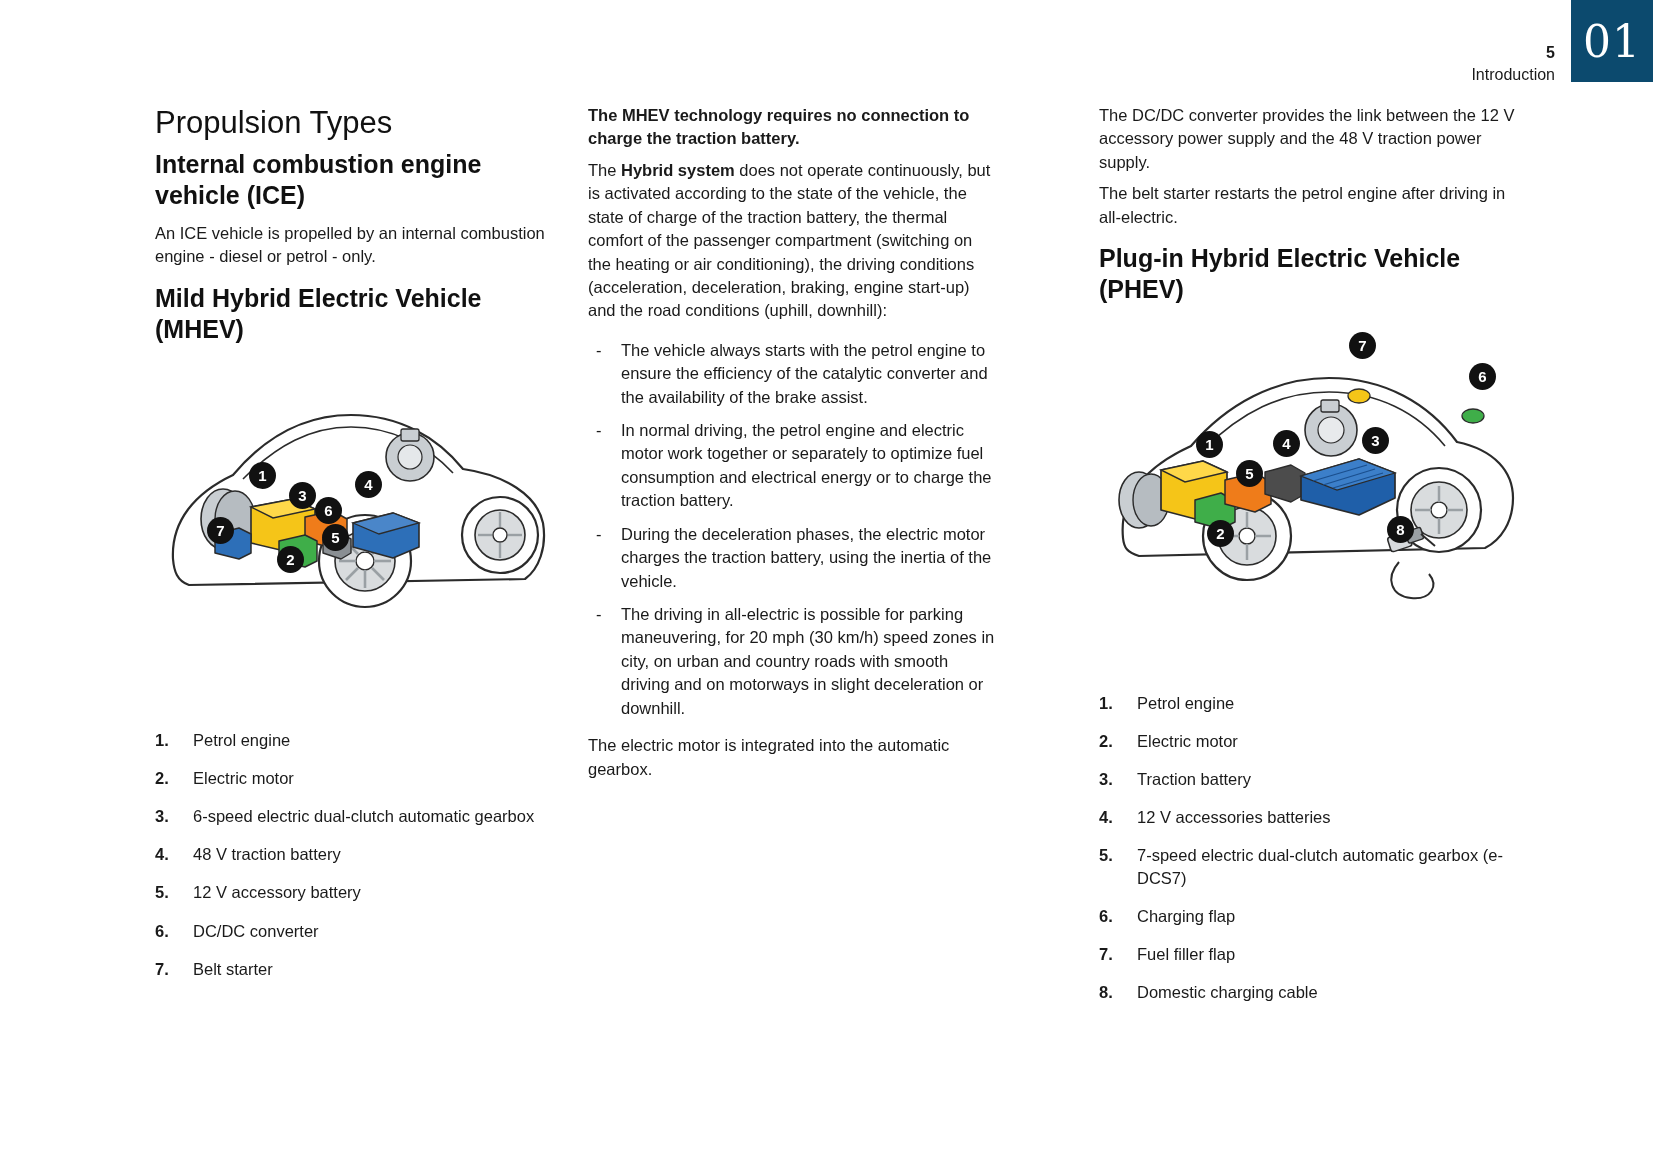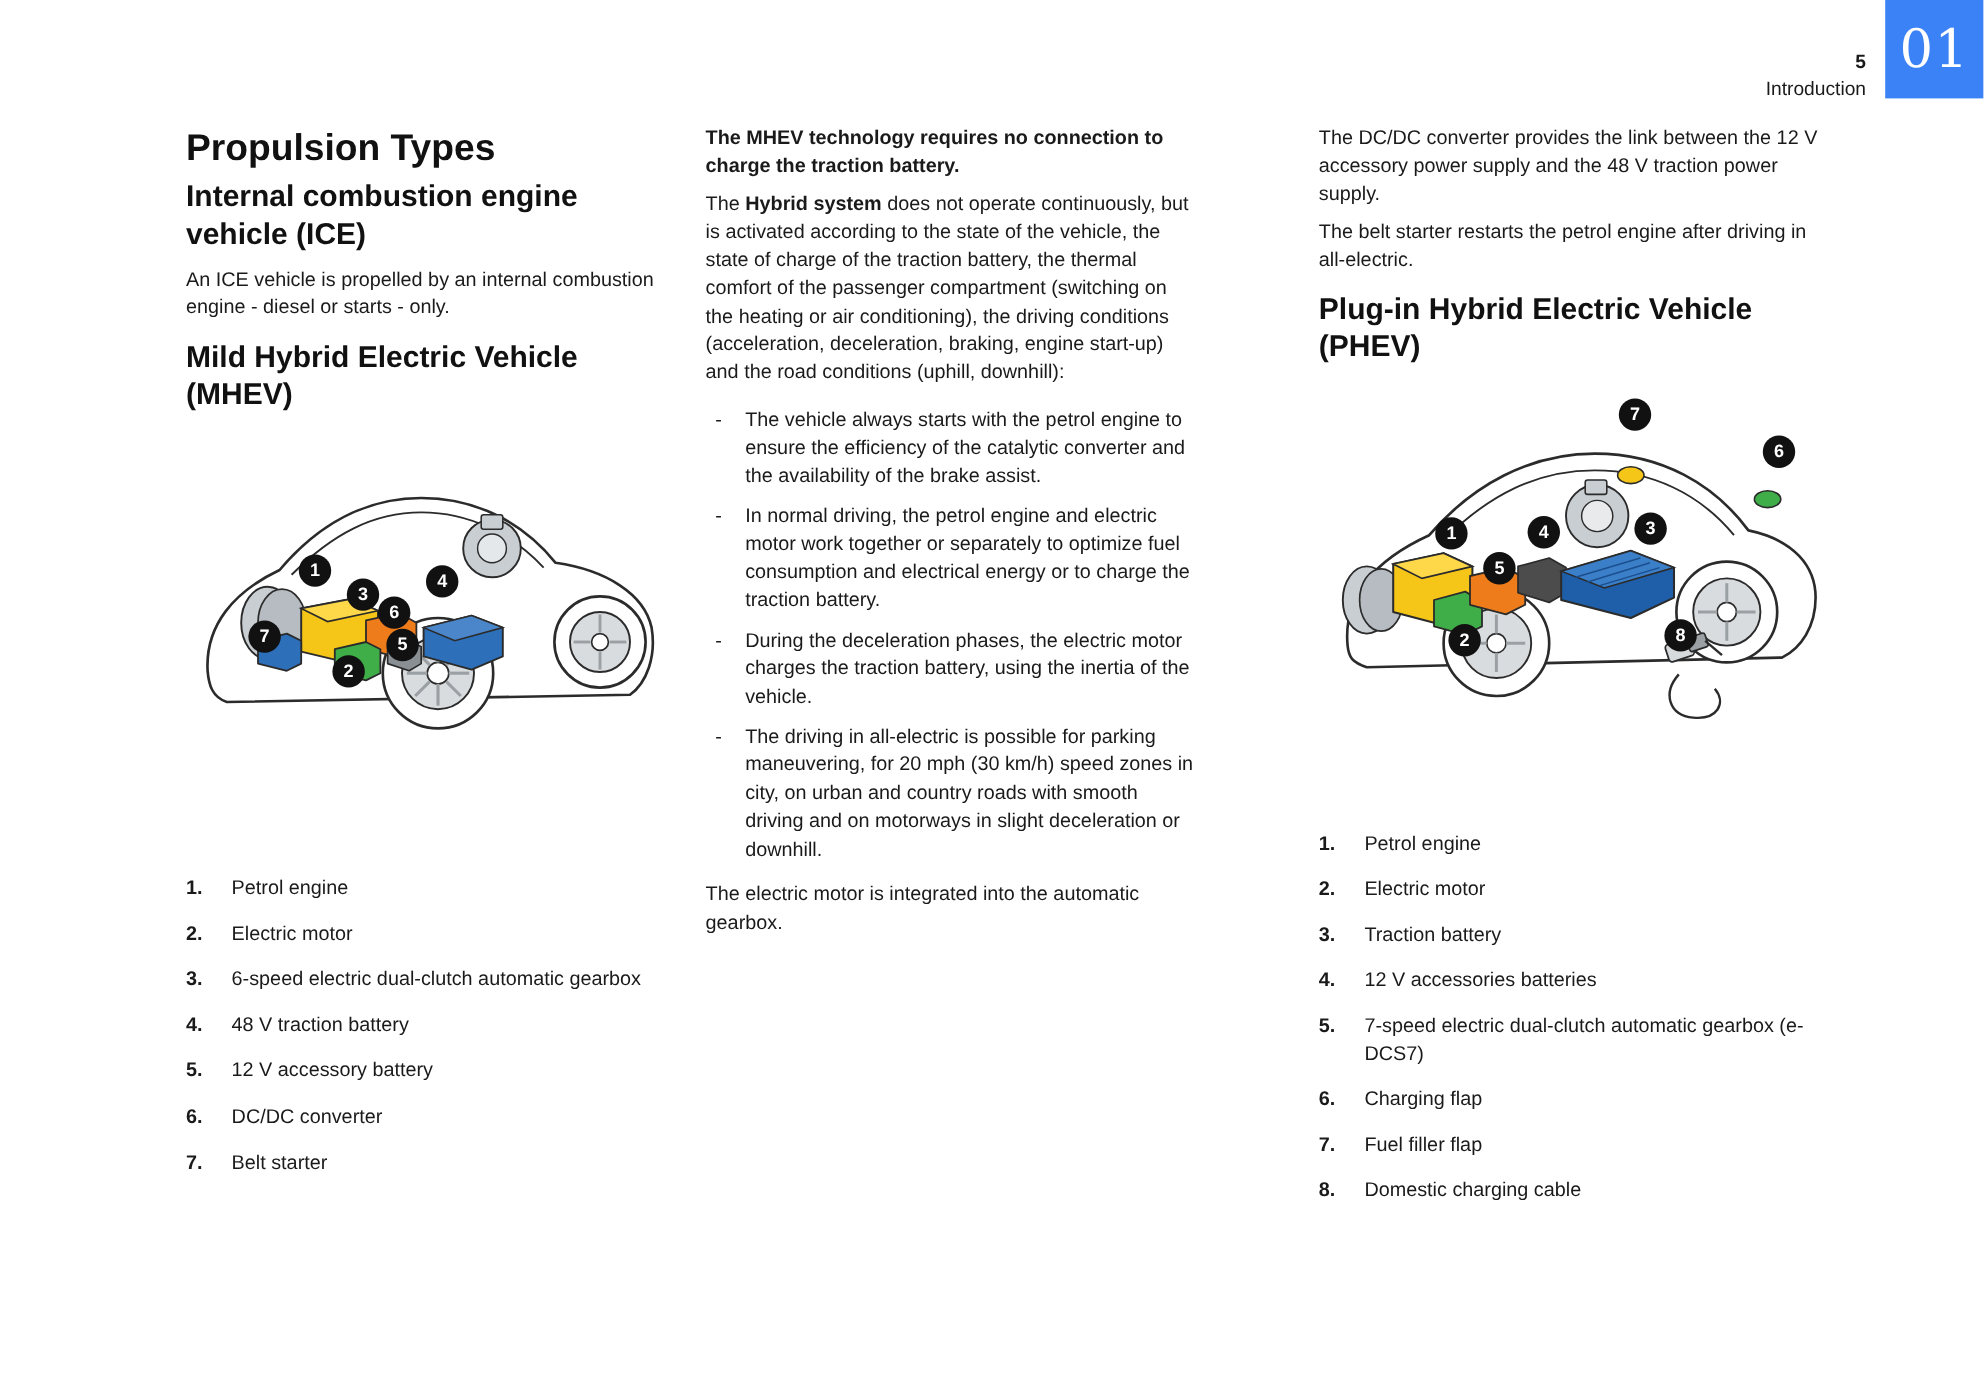--- a/index.html
+++ b/index.html
@@ -16,21 +16,21 @@
     overflow: hidden;
   }
 
   
   .chapter-badge {
     position: absolute;
     top: 0;
     right: 0;
     width: 82px;
     height: 82px;
-    background: #3b82f6;
+    background: #0c4a6e;
     color: #ffffff;
     display: flex;
     align-items: center;
     justify-content: center;
     font-size: 44px;
     letter-spacing: 1px;
     font-family: "DejaVu Serif", serif;
     font-weight: 300;
   }
   .header-meta {
@@ -62,21 +62,21 @@
     position: absolute;
     top: 0;
     box-sizing: border-box;
   }
   .col-1 { left: 155px; width: 395px; }
   .col-2 { left: 588px; width: 408px; }
   .col-3 { left: 1099px; width: 425px; }
 
   h1.title {
     font-size: 31px;
-    font-weight: bold;
+    font-weight: normal;
     margin: 0 0 6px 0;
     line-height: 1.2;
     color: #111;
   }
   h2.subtitle {
     font-size: 25px;
     font-weight: bold;
     margin: 8px 0 10px 0;
     line-height: 1.25;
     color: #111;
@@ -159,21 +159,21 @@
   <div class="header-page-num">5</div>
   <div class="header-section">Introduction</div>
 </div>
 <div class="chapter-badge">01</div>
 
 <div class="page">
 
   <div class="col col-1">
     <h1 class="title">Propulsion Types</h1>
     <h2 class="subtitle">Internal combustion engine vehicle (ICE)</h2>
-    <p class="body">An ICE vehicle is propelled by an internal combustion engine - diesel or starts - only.</p>
+    <p class="body">An ICE vehicle is propelled by an internal combustion engine - diesel or petrol - only.</p>
     <h2 class="subtitle">Mild Hybrid Electric Vehicle (MHEV)</h2>
 
     <div class="illus" style="margin-top:26px; height:280px;">
       <svg width="395" height="275" viewBox="0 0 395 275">
 
         <path d="M18 188 C16 150 40 122 78 104 C110 66 150 44 196 44 C244 44 282 66 308 98
                  C350 104 382 124 388 152 C392 176 384 198 370 208 L34 214 C22 210 19 200 18 188 Z" fill="#ffffff" stroke="#2b2b2b" stroke-width="2.2" stroke-linejoin="round"></path>
 
         <path d="M88 108 C122 74 156 56 196 56 C236 56 272 74 298 102" fill="none" stroke="#2b2b2b" stroke-width="1.6"></path>
 

